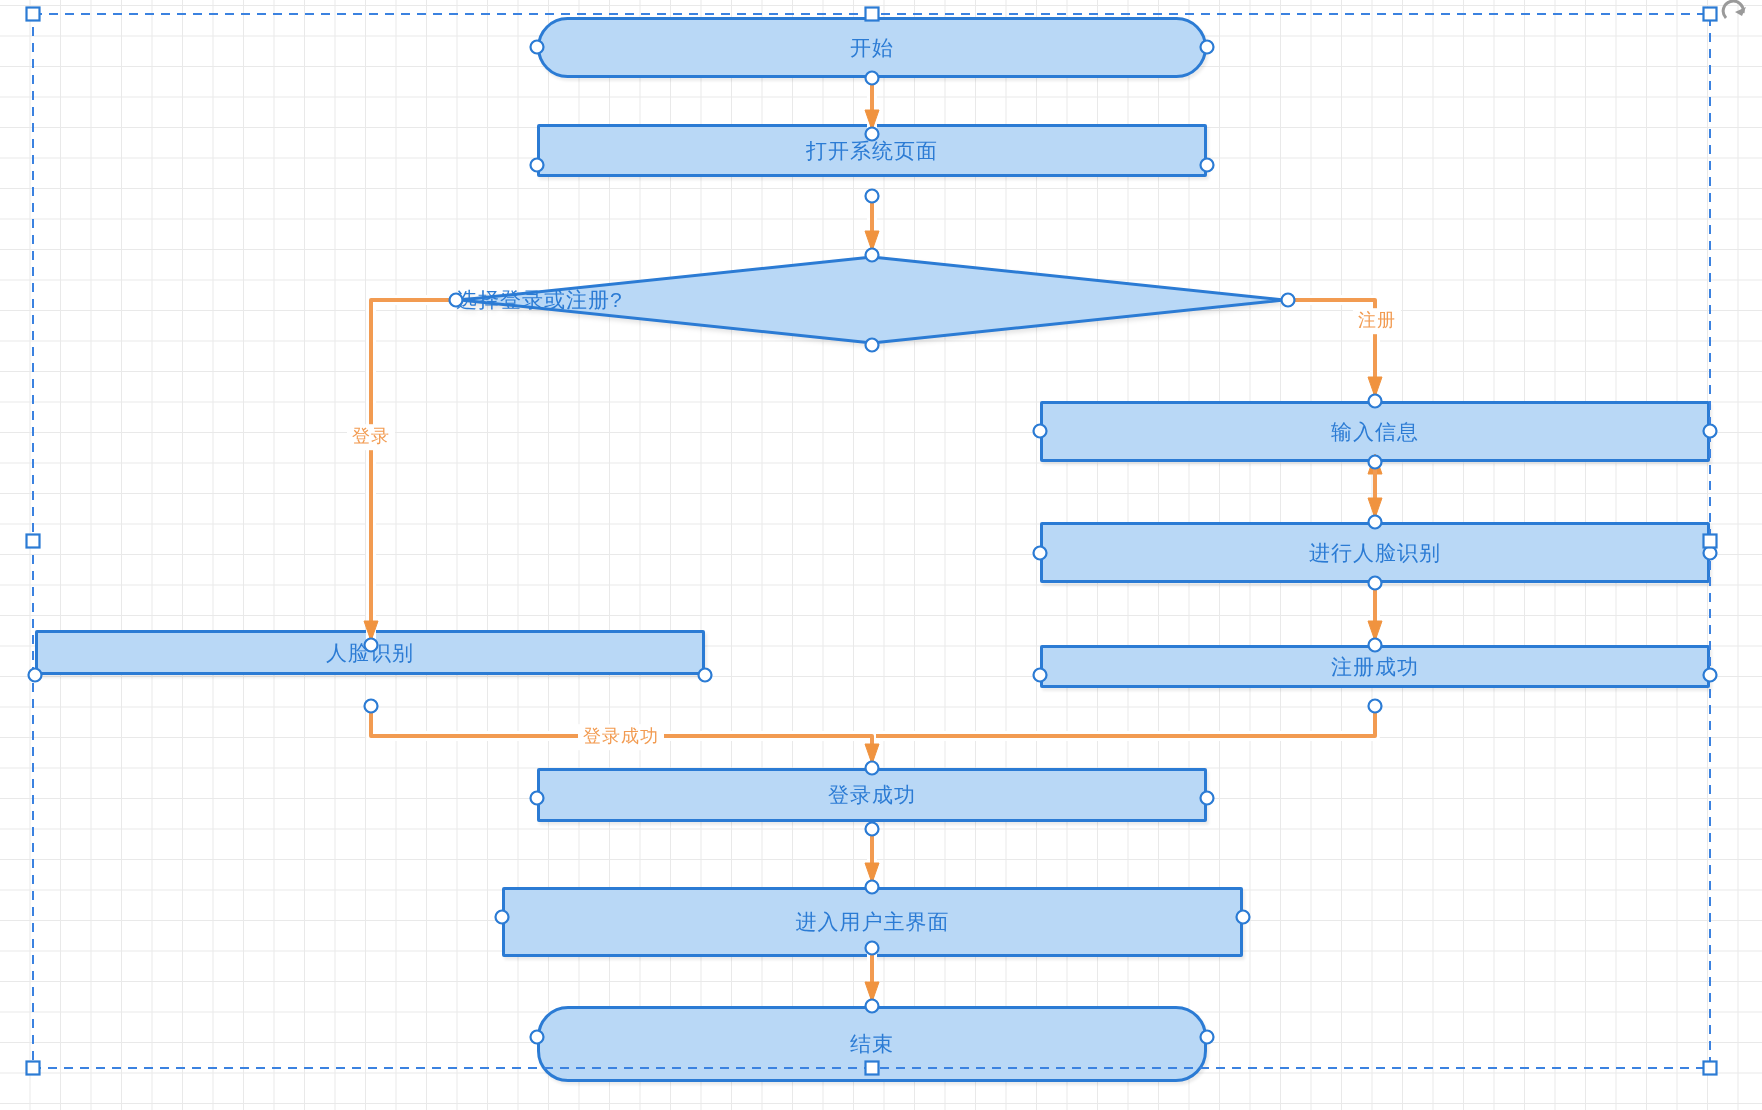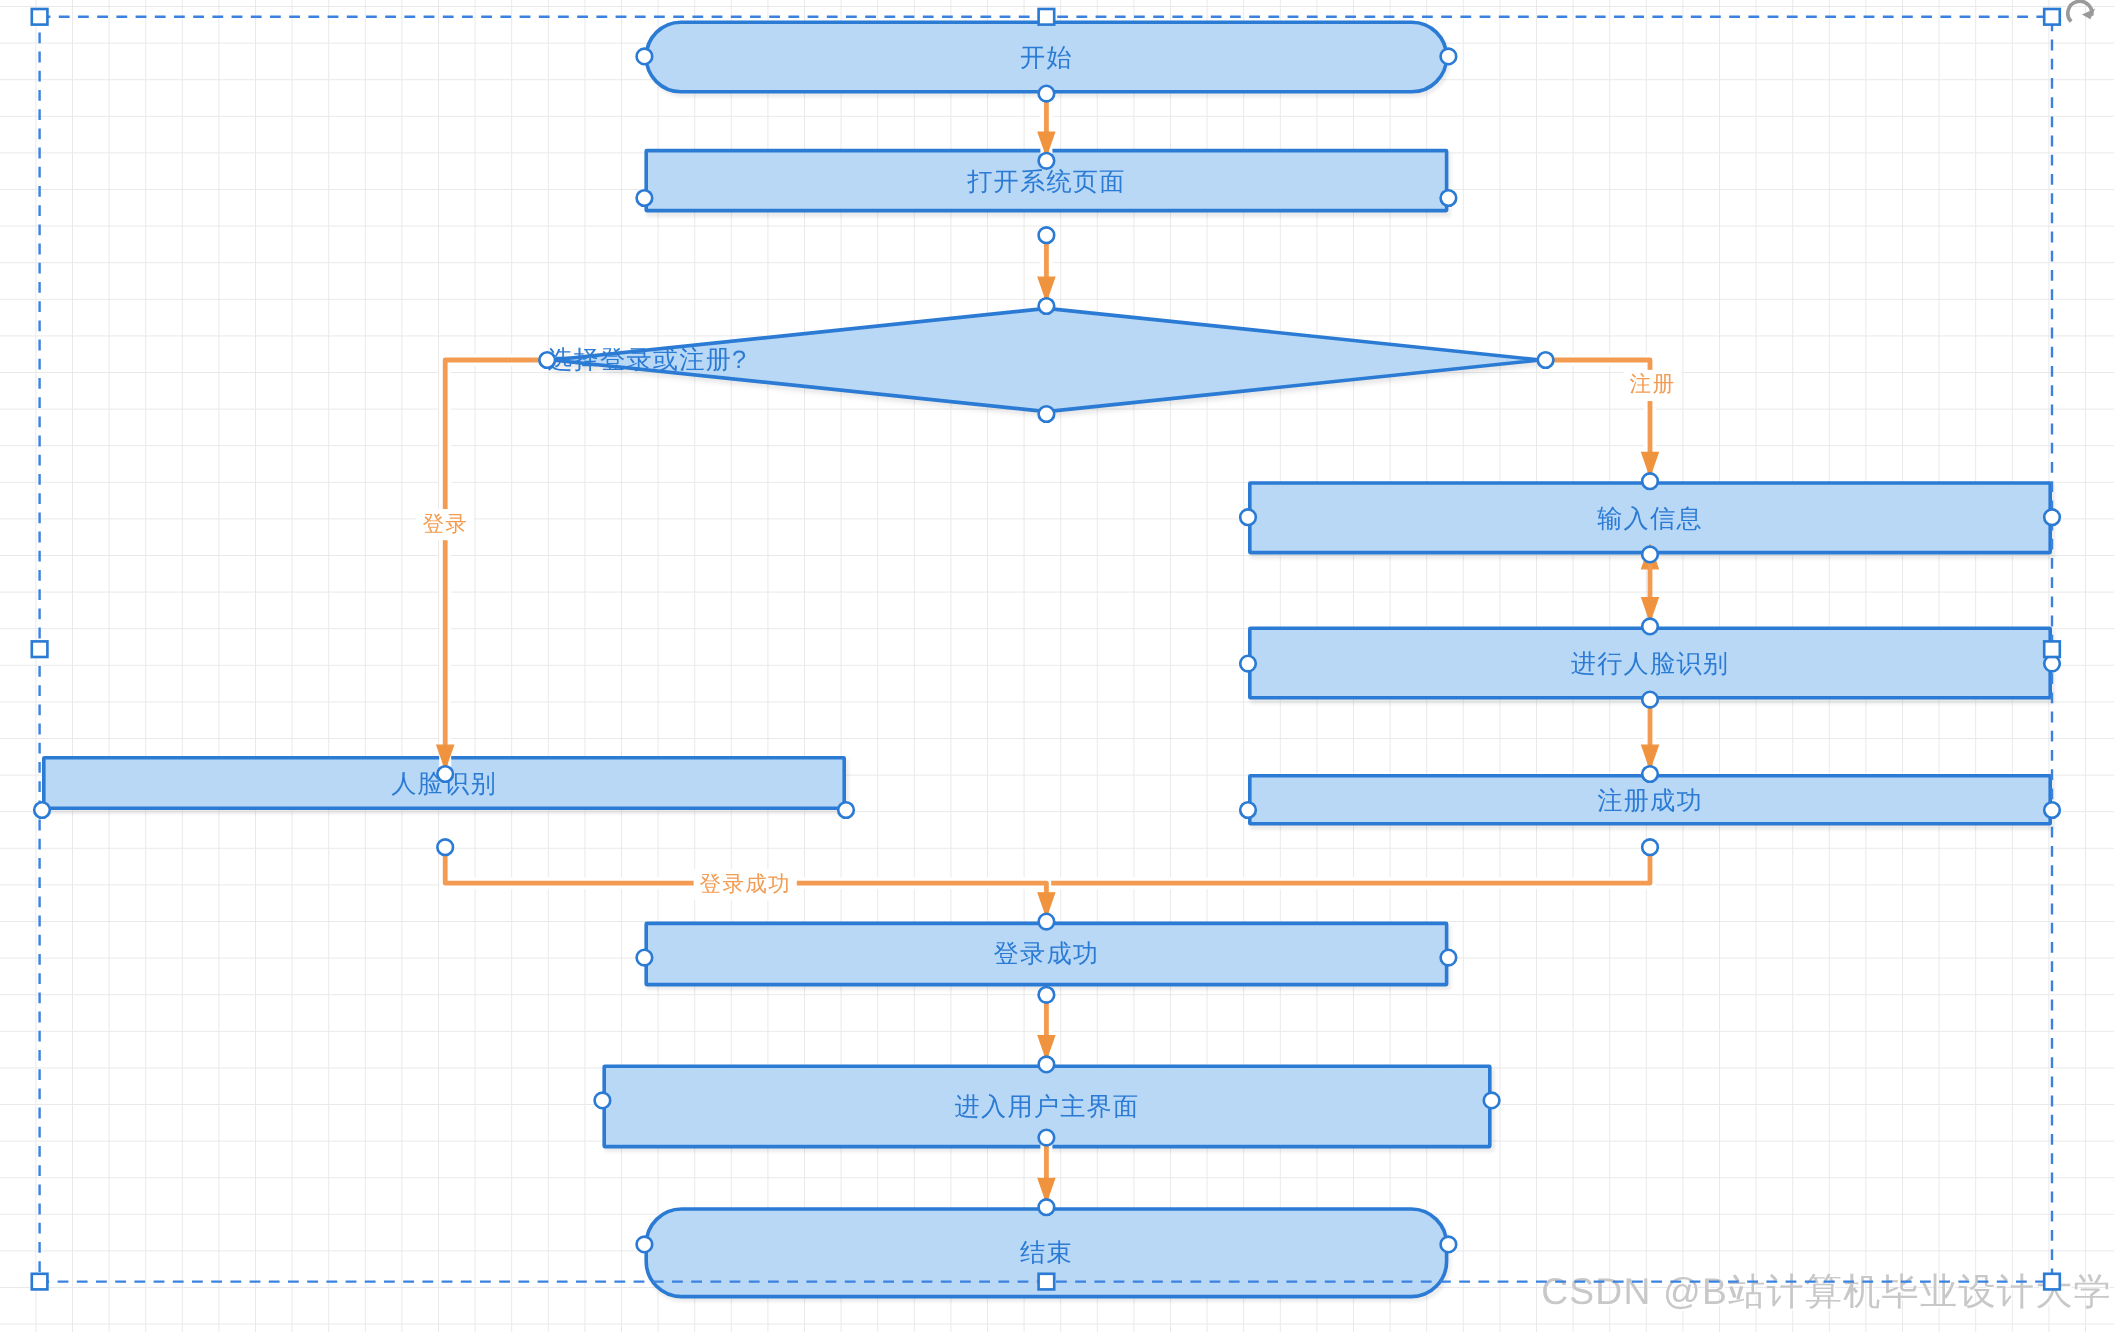--- a/index.html
+++ b/index.html
@@ -45,21 +45,20 @@
     background:#ffffff;color:#f29b51;font-size:18px;line-height:1.2;
     padding:2px 5px;white-space:nowrap;letter-spacing:1px;
   }
   .rotate-icon{position:absolute;left:1720px;top:-2px;z-index:6;}
 </style>
 </head>
 <body>
 
 <div class="canvas">
 
-  <div class="watermark">CSDN @B站计算机毕业设计大学</div>
 
   <div class="layer-nodes">
     <div class="node stadium" style="left:537px;top:17px;width:670px;height:61px">
       <span class="nlabel">开始</span>
     </div>
     <div class="node" style="left:537px;top:124px;width:670px;height:53px">
       <span class="nlabel">打开系统页面</span>
     </div>
     <div class="node-diamond" style="left:456px;top:255px;width:832px;height:90px">
       <svg width="832" height="90" viewBox="0 0 832 90">

